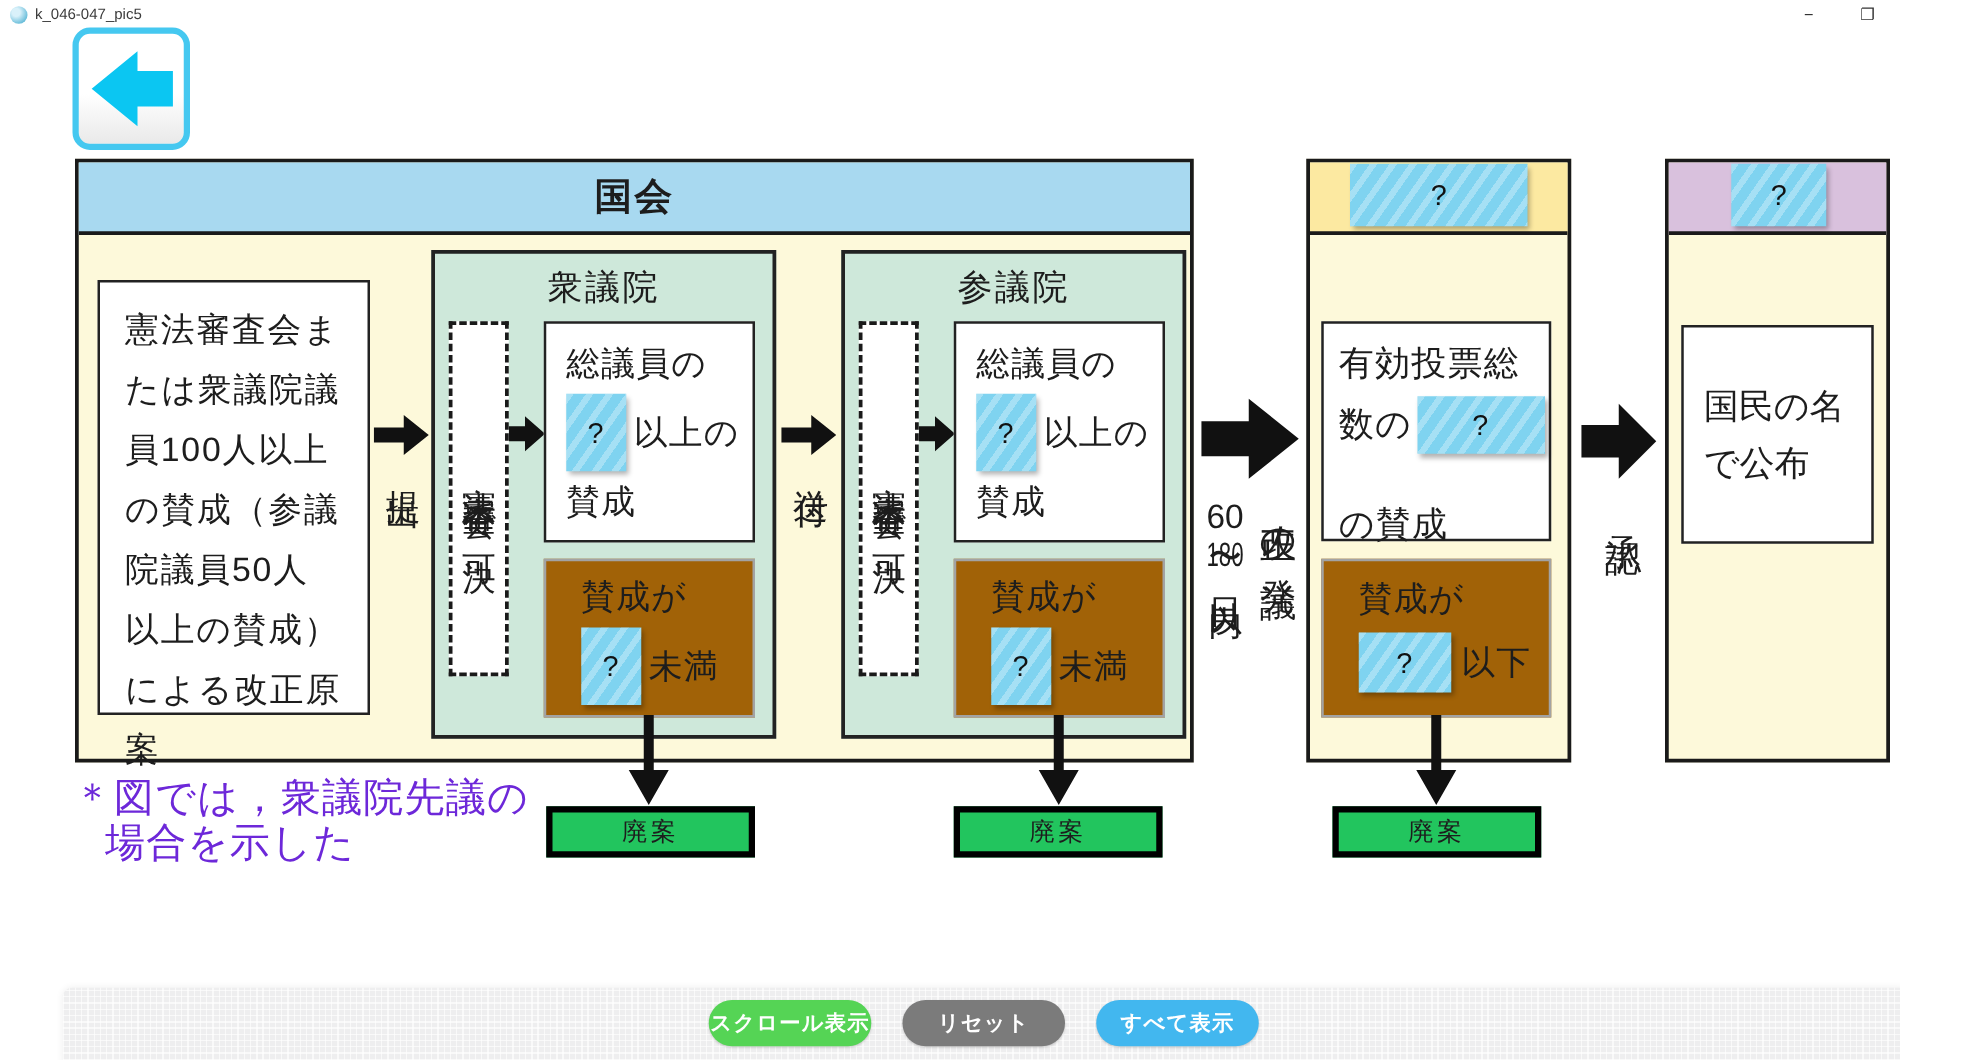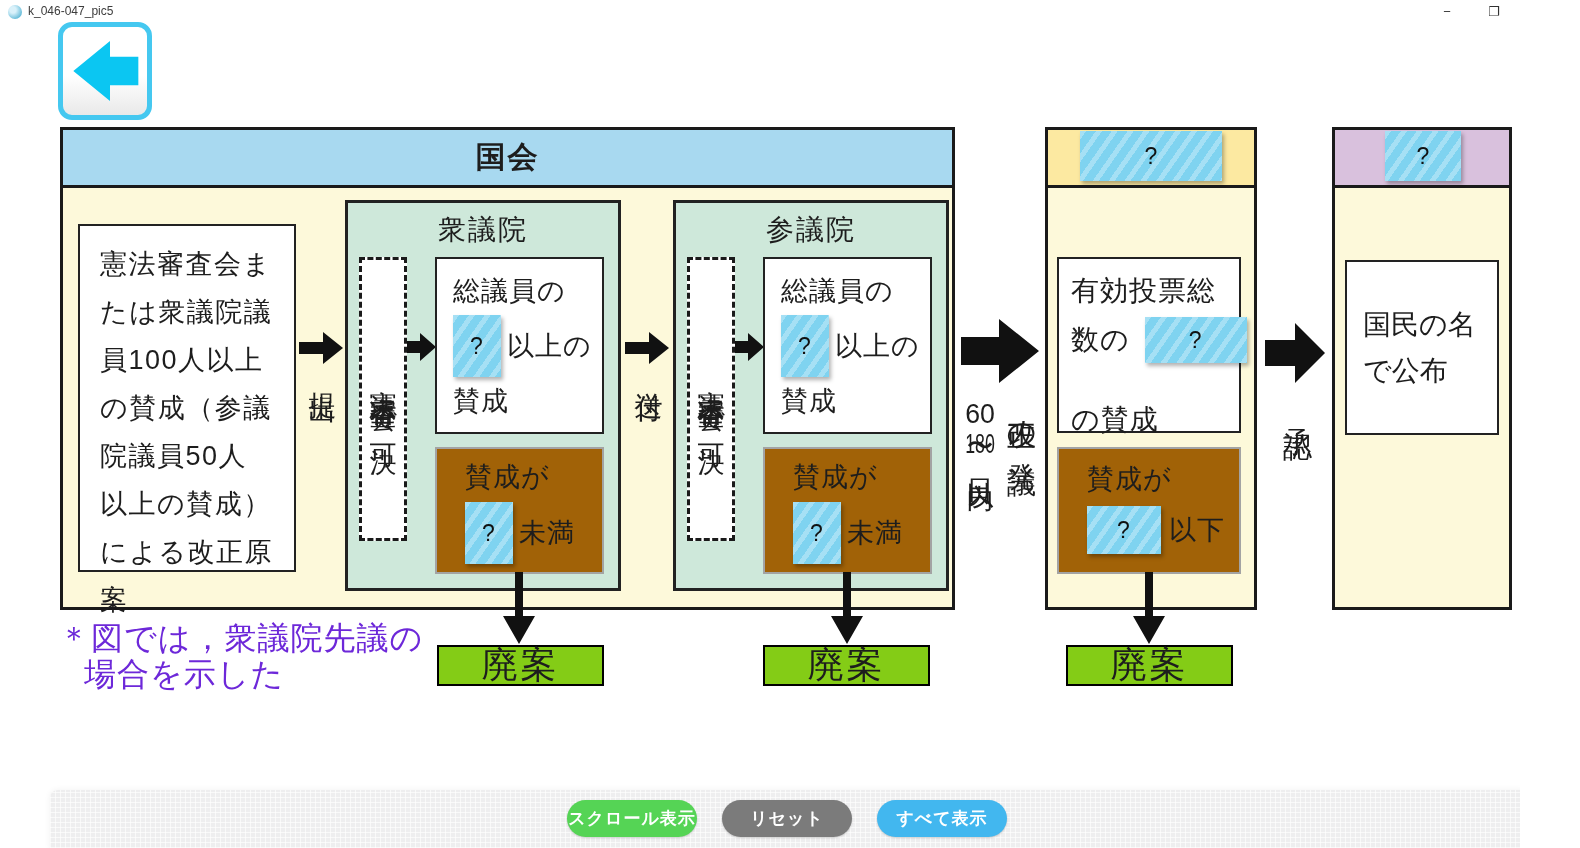--- a/index.html
+++ b/index.html
@@ -22,22 +22,22 @@
   
   .abs{position:absolute;box-sizing:border-box;}
   .blackline{border:3px solid #1a1a1a;}
   .diet-header{position:absolute;left:0;top:0;right:0;height:55px;background:#a8d9f0;
                border-bottom:3px solid #1a1a1a;display:flex;align-items:center;justify-content:center;
                font-size:30px;font-weight:bold;letter-spacing:2px;}
   .section{background:#cee8da;border:3px solid #222;}
   .sec-title{position:absolute;left:0;top:8px;width:100%;text-align:center;font-size:28px;font-weight:500;letter-spacing:2px;}
   .whitebox{background:#ffffff;border:2px solid #222;}
   .orangebox{background:#a16207;border:2px solid #a3a3a3;}
-  .pinkbox{background:#84cc16;border:2px solid #000000;display:flex;align-items:center;justify-content:center;
-           font-size:36px;font-weight:500;letter-spacing:3px;}
+  .pinkbox{background:#22c55e;border:5px solid #000000;display:flex;align-items:center;justify-content:center;
+           font-size:20px;font-weight:500;letter-spacing:3px;}
   .dashedbox{background:#ffffff;border:3px dashed #1a1a1a;display:flex;align-items:center;justify-content:center;}
 
   .vtext{writing-mode:vertical-rl;text-orientation:upright;letter-spacing:3px;}
   .tcy{text-combine-upright:all;}
 
   .tline{display:flex;align-items:center;font-size:27px;letter-spacing:1px;}
 
   
   .sticker{background:#7fd3f0;
            background-image:repeating-linear-gradient(125deg,rgba(255,255,255,.30) 0 5px,rgba(255,255,255,0) 5px 13px);
@@ -175,21 +175,21 @@
   </div>
 
   <div class="abs blackline" style="left:1045px;top:127px;width:212px;height:483px;background:#fdf9da;">
     <div style="position:absolute;left:0;top:0;right:0;height:55px;background:#fce9a1;border-bottom:3px solid #1a1a1a;"></div>
   </div>
   <span class="sticker abs" style="left:1080px;top:131px;width:142px;height:50px;">
       <span>?</span>
     </span>
   <div class="abs whitebox" style="left:1057px;top:257px;width:184px;height:176px;padding:10px 0 4px 12px;">
     <div class="tline" style="height:44px;font-size:28px;">有効投票総</div>
-    <div class="tline" style="height:54px;font-size:28px;gap:15px;">
+    <div class="tline" style="height:54px;font-size:28px;gap:4px;">
       <span>数の</span>
       <span class="sticker" style="width:102px;height:46px;margin-right:-14px;">
           <span>?</span>
         </span>
     </div>
     <div class="tline" style="height:44px;font-size:28px;margin-top:31px;">の賛成</div>
   </div>
   <div class="abs orangebox" style="left:1057px;top:447px;width:184px;height:127px;padding:8px 0 0 28px;">
     <div class="tline" style="height:44px;">賛成が</div>
     <div class="tline" style="height:58px;gap:8px;">

